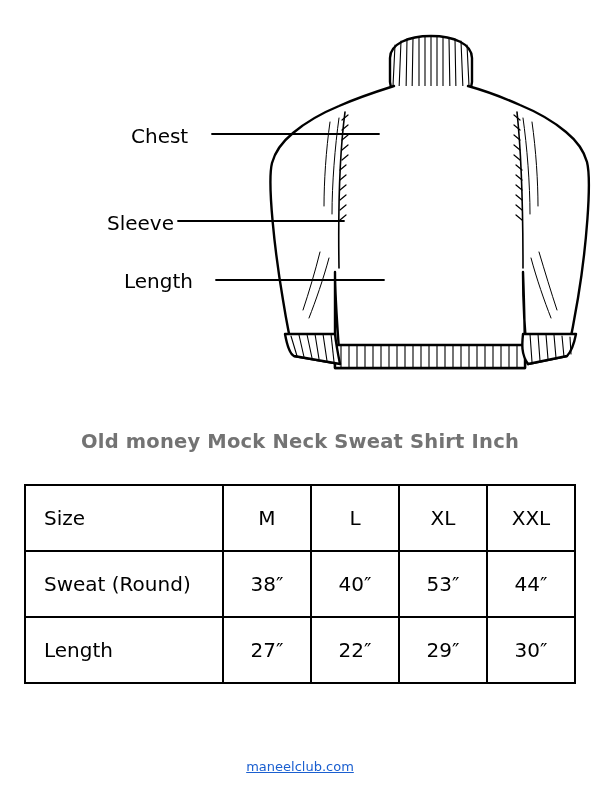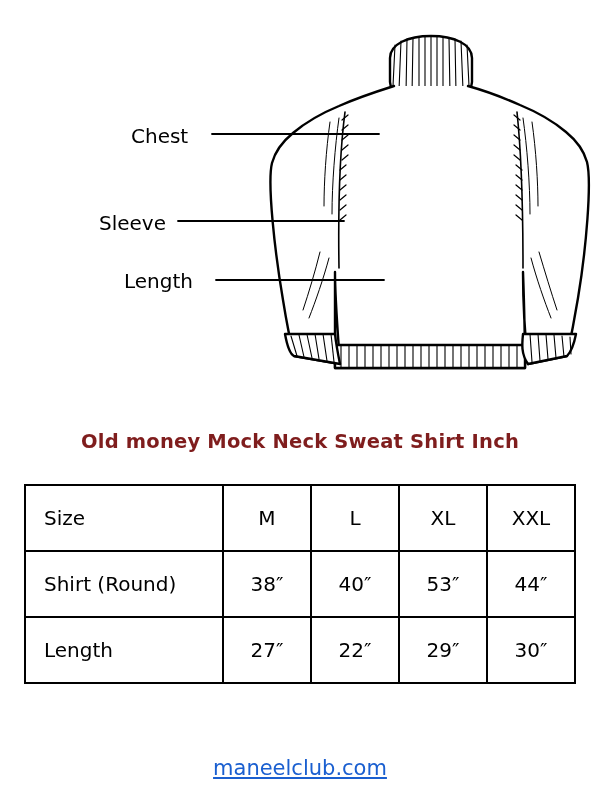--- a/index.html
+++ b/index.html
@@ -34,33 +34,33 @@
   }
 
   .callout-label {
     position: absolute;
     font-size: 20px;
     font-family: "DejaVu Sans", sans-serif;
     color: #000000;
     white-space: nowrap;
   }
   #label-chest  { left: 92px;  top: 124px; }
-  #label-sleeve { left: 60px;  top: 211px; text-align: right; }
+  #label-sleeve { left: 68px;  top: 211px; text-align: right; }
   #label-length { left: 85px;  top: 269px; }
 
   
   .caption {
     position: absolute;
     top: 430px;
     left: 0;
     width: 600px;
     text-align: center;
     font-size: 19.5px;
     font-weight: bold;
-    color: #7f1d1d;
+    color: #737373;
     letter-spacing: 0.2px;
   }
 
   
   .table-wrap {
     position: absolute;
     top: 484px;
     left: 24px;
     width: 552px;
   }
@@ -89,21 +89,21 @@
   
   .footer-link {
     position: absolute;
     top: 756px;
     left: 0;
     width: 600px;
     text-align: center;
   }
   .footer-link a {
     color: #1a5fd0;
-    font-size: 21px;
+    font-size: 13px;
     text-decoration: underline;
     font-family: "DejaVu Sans", sans-serif;
   }
 </style>
 </head>
 <body>
 
 <div class="page">
 
   <div class="illustration">
@@ -247,21 +247,21 @@
       </colgroup>
       <tbody>
         <tr>
           <td class="rowhead">Size</td>
           <td>M</td>
           <td>L</td>
           <td>XL</td>
           <td>XXL</td>
         </tr>
         <tr>
-          <td class="rowhead">Shirt (Round)</td>
+          <td class="rowhead">Sweat (Round)</td>
           <td>38″</td>
           <td>40″</td>
           <td>53″</td>
           <td>44″</td>
         </tr>
         <tr>
           <td class="rowhead">Length</td>
           <td>27″</td>
           <td>22″</td>
           <td>29″</td>

